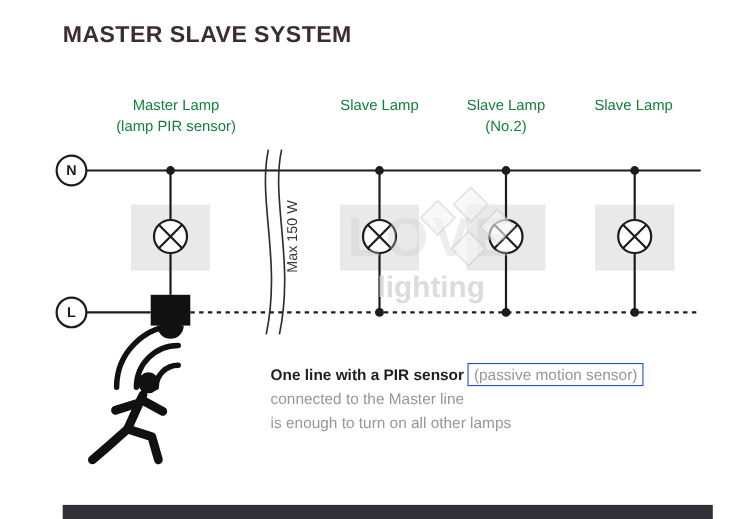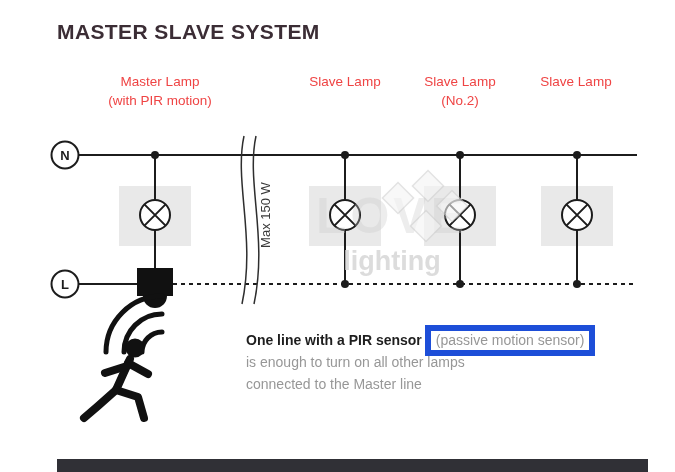--- a/index.html
+++ b/index.html
@@ -5,47 +5,47 @@
   html,body { margin:0; padding:0; background:#ffffff; }
   .canvas {
     position:relative; width:675px; height:472px; background:#ffffff;
     font-family:"Liberation Sans", sans-serif; overflow:hidden;
   }
   .title {
     position:absolute; left:57px; top:20px;
     font-size:21px; font-weight:bold; letter-spacing:0.4px; color:#3b2d35;
   }
   .col-label {
-    position:absolute; top:72px; text-align:center;
-    color:#ef4444; font-size:13.5px; line-height:19px;
+    position:absolute; top:86px; text-align:center;
+    color:#15803d; font-size:13.5px; line-height:19px;
   }
   .col-label div { white-space:nowrap; }
   .diagram-svg { position:absolute; left:0; top:0; }
   .diagram-svg text { font-family:"Liberation Sans", sans-serif; }
   .note {
     position:absolute; left:246px; top:329px; width:410px;
     font-size:14px; color:#979797; line-height:22px;
   }
   .note .bold { color:#1e1e1e; font-weight:bold; }
-  .note .boxed { border:6px solid #1d4ed8; padding:1px 5px 2px; margin-left:3px; }
+  .note .boxed { border:1px solid #1d4ed8; padding:1px 5px 2px; margin-left:3px; }
   .bottom-bar {
     position:absolute; left:57px; top:459px; width:591px; height:13px;
     background:#303036;
   }
 </style>
 </head>
 <body>
 
 <div class="canvas">
 
   <div class="title">MASTER SLAVE SYSTEM</div>
 
   <div class="col-label" style="left:85px; width:150px;">
     <div>Master Lamp</div>
-    <div>(with PIR motion)</div>
+    <div>(lamp PIR sensor)</div>
   </div>
   <div class="col-label" style="left:295px; width:100px;">
     <div>Slave Lamp</div>
   </div>
   <div class="col-label" style="left:410px; width:100px;">
     <div>Slave Lamp</div>
     <div>(No.2)</div>
   </div>
   <div class="col-label" style="left:526px; width:100px;">
     <div>Slave Lamp</div>
@@ -145,19 +145,19 @@
         <rect x="415" y="215" width="22" height="22" transform="rotate(45 426 226)"></rect>
       </g>
       <text x="392" y="270" text-anchor="middle" font-size="27" font-weight="bold" fill="#d6d6d6" opacity="0.85">lighting</text>
     </g>
   </svg>
 
   <div class="note">
     <div>
       <span class="bold">One line with a PIR sensor</span><span class="boxed">(passive motion sensor)</span>
     </div>
+    <div>connected to the Master line</div>
     <div>is enough to turn on all other lamps</div>
-    <div>connected to the Master line</div>
   </div>
 
   <div class="bottom-bar"></div>
 
 </div>
 
 </body></html>

